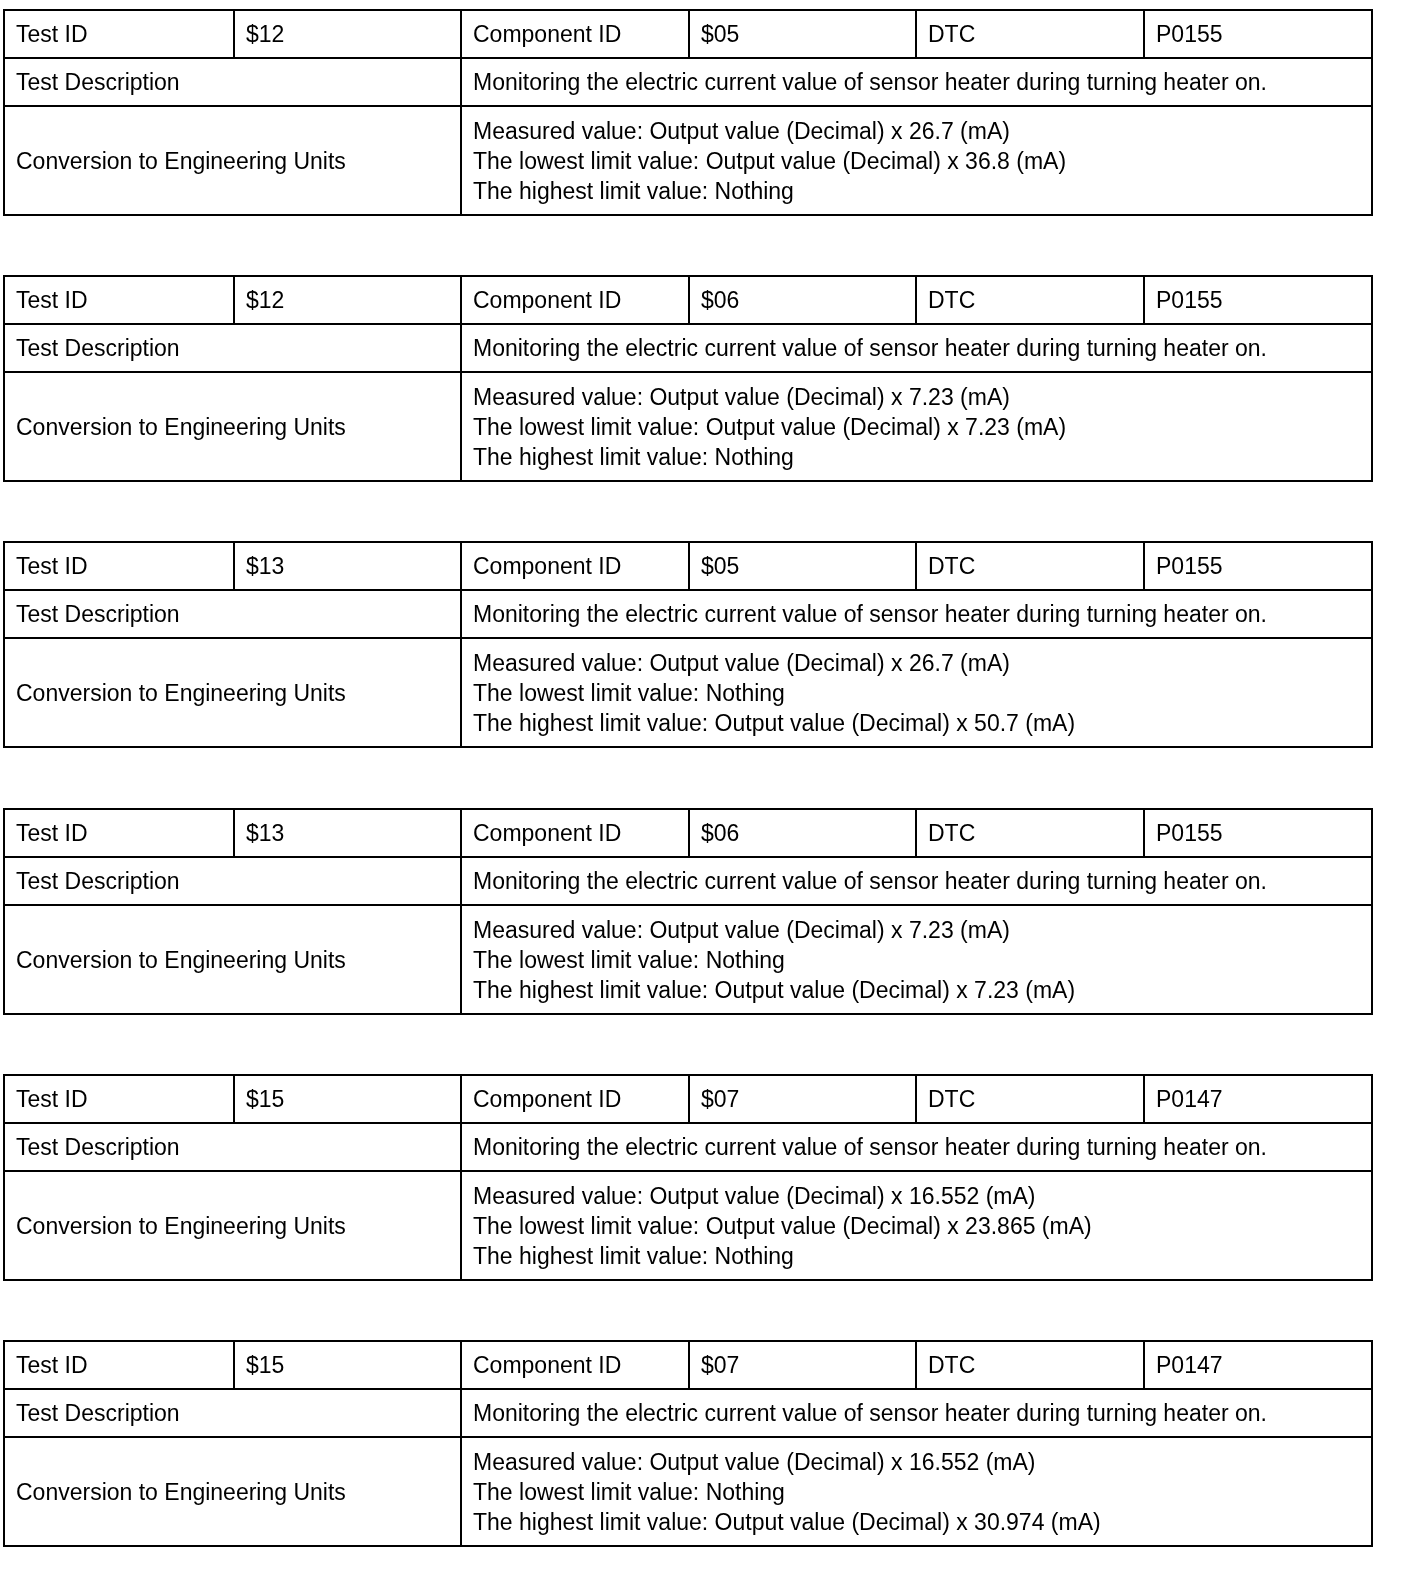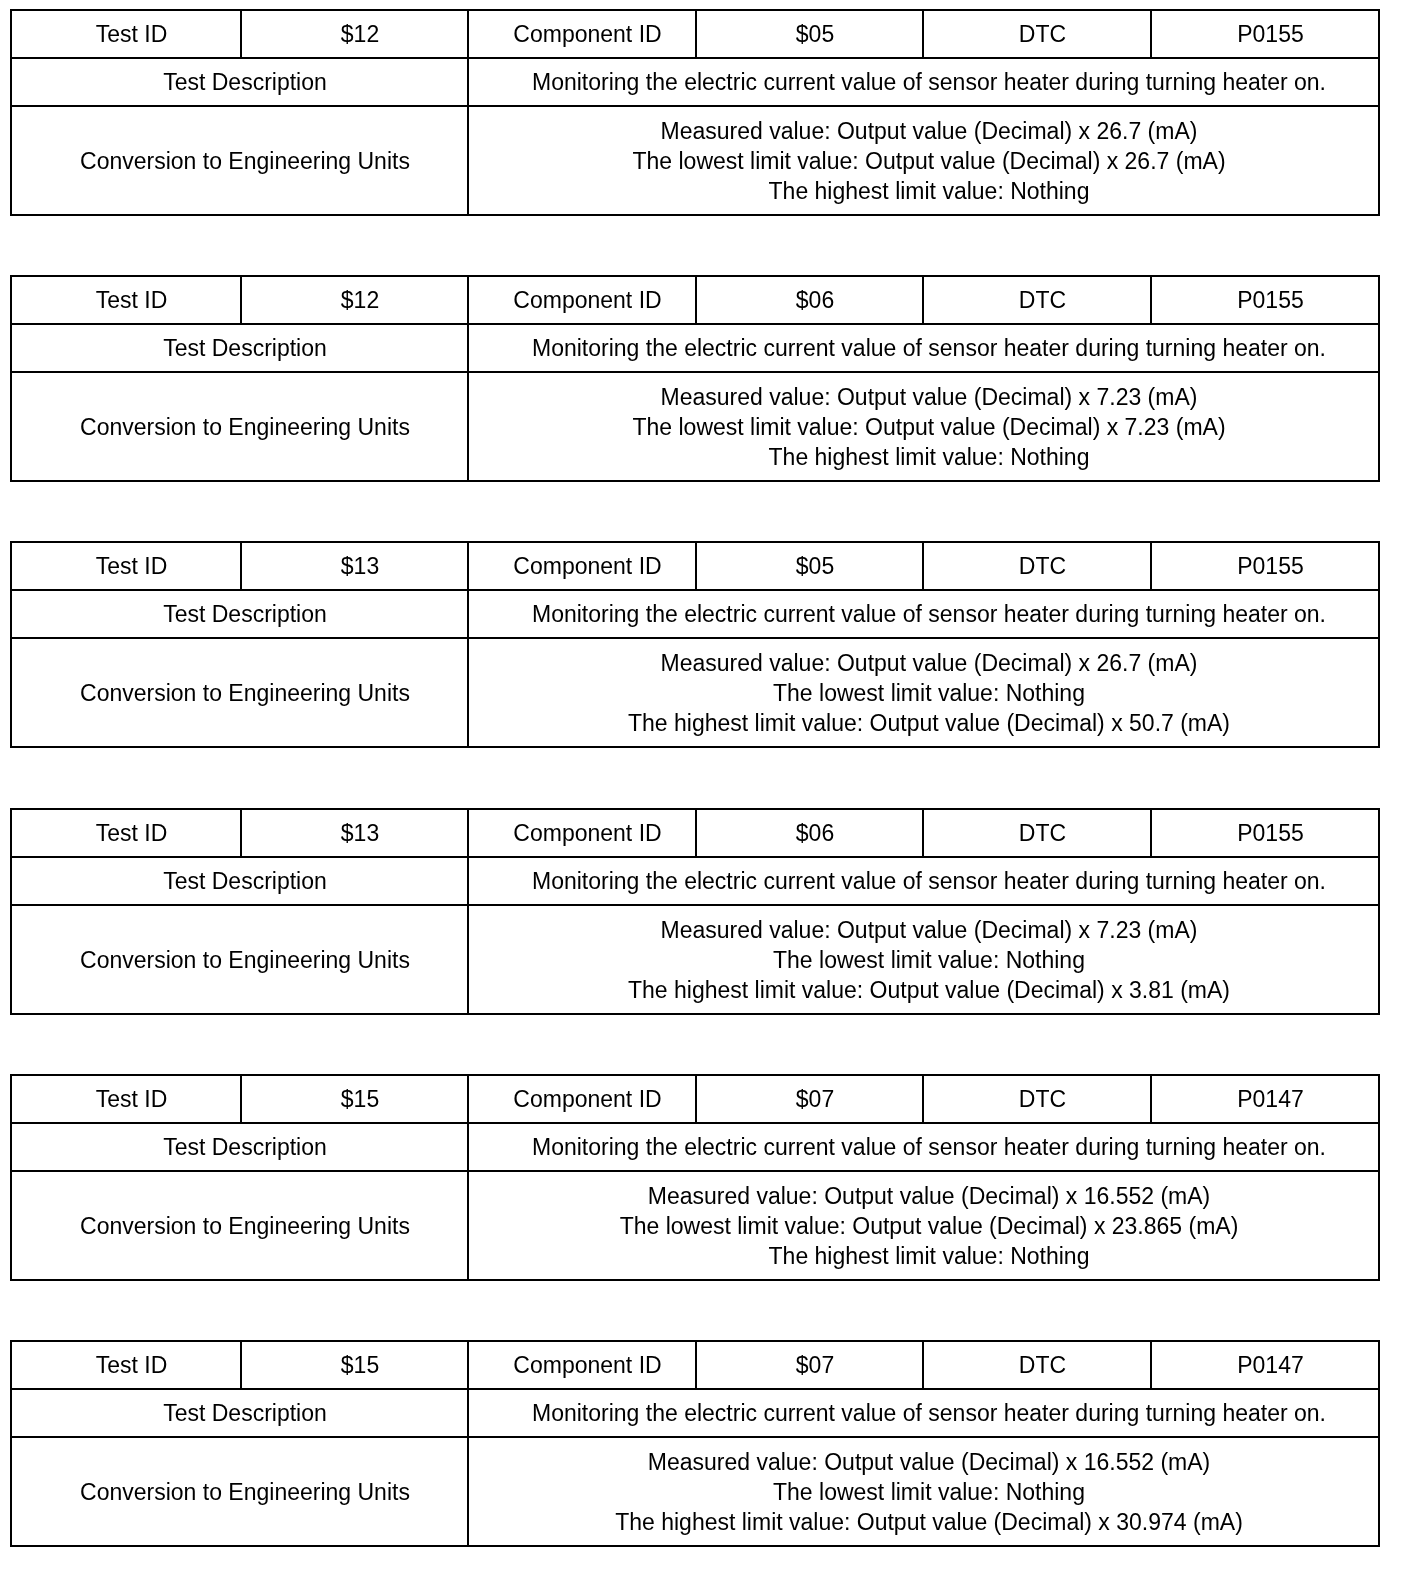--- a/index.html
+++ b/index.html
@@ -1,17 +1,17 @@
 <!DOCTYPE html>
 <html><head>
 <meta charset="utf-8">
 <style>
   html, body { margin: 0; padding: 0; background: #ffffff; }
   body { width: 1408px; height: 1570px; position: relative; font-family: "Liberation Sans", sans-serif; color: #000; }
-  .tbl { position: absolute; left: 10px; width: 1368px; border-collapse: collapse; table-layout: fixed; text-align: center; }
+  .tbl { position: absolute; left: 3px; width: 1368px; border-collapse: collapse; table-layout: fixed; }
   .tbl td { border: 2px solid #000; font-size: 23px; padding: 0 0 0 11px; vertical-align: middle; line-height: 30px; white-space: nowrap; }
   .tbl tr.r1 td, .tbl tr.r2 td { height: 46px; }
   .tbl tr.r3 td { height: 107px; }
   .conv-line { display: block; }
 </style>
 </head>
 <body>
 
 <div id="doc">
   <table class="tbl" style="top: 9px;">
@@ -33,21 +33,21 @@
       <td>P0155</td>
     </tr>
     <tr class="r2">
       <td colspan="2">Test Description</td>
       <td colspan="4">Monitoring the electric current value of sensor heater during turning heater on.</td>
     </tr>
     <tr class="r3">
       <td colspan="2">Conversion to Engineering Units</td>
       <td colspan="4">
         <span class="conv-line">Measured value: Output value (Decimal) x 26.7 (mA)</span>
-        <span class="conv-line">The lowest limit value: Output value (Decimal) x 26.7 (mA)</span>
+        <span class="conv-line">The lowest limit value: Output value (Decimal) x 36.8 (mA)</span>
         <span class="conv-line">The highest limit value: Nothing</span>
       </td>
     </tr>
   </tbody>
     </table>
 
   <table class="tbl" style="top: 275px;">
     <colgroup>
       <col style="width:230px">
         <col style="width:227px">
@@ -133,21 +133,21 @@
     </tr>
     <tr class="r2">
       <td colspan="2">Test Description</td>
       <td colspan="4">Monitoring the electric current value of sensor heater during turning heater on.</td>
     </tr>
     <tr class="r3">
       <td colspan="2">Conversion to Engineering Units</td>
       <td colspan="4">
         <span class="conv-line">Measured value: Output value (Decimal) x 7.23 (mA)</span>
         <span class="conv-line">The lowest limit value: Nothing</span>
-        <span class="conv-line">The highest limit value: Output value (Decimal) x 3.81 (mA)</span>
+        <span class="conv-line">The highest limit value: Output value (Decimal) x 7.23 (mA)</span>
       </td>
     </tr>
   </tbody>
     </table>
 
   <table class="tbl" style="top: 1074px;">
     <colgroup>
       <col style="width:230px">
         <col style="width:227px">
         <col style="width:228px">

